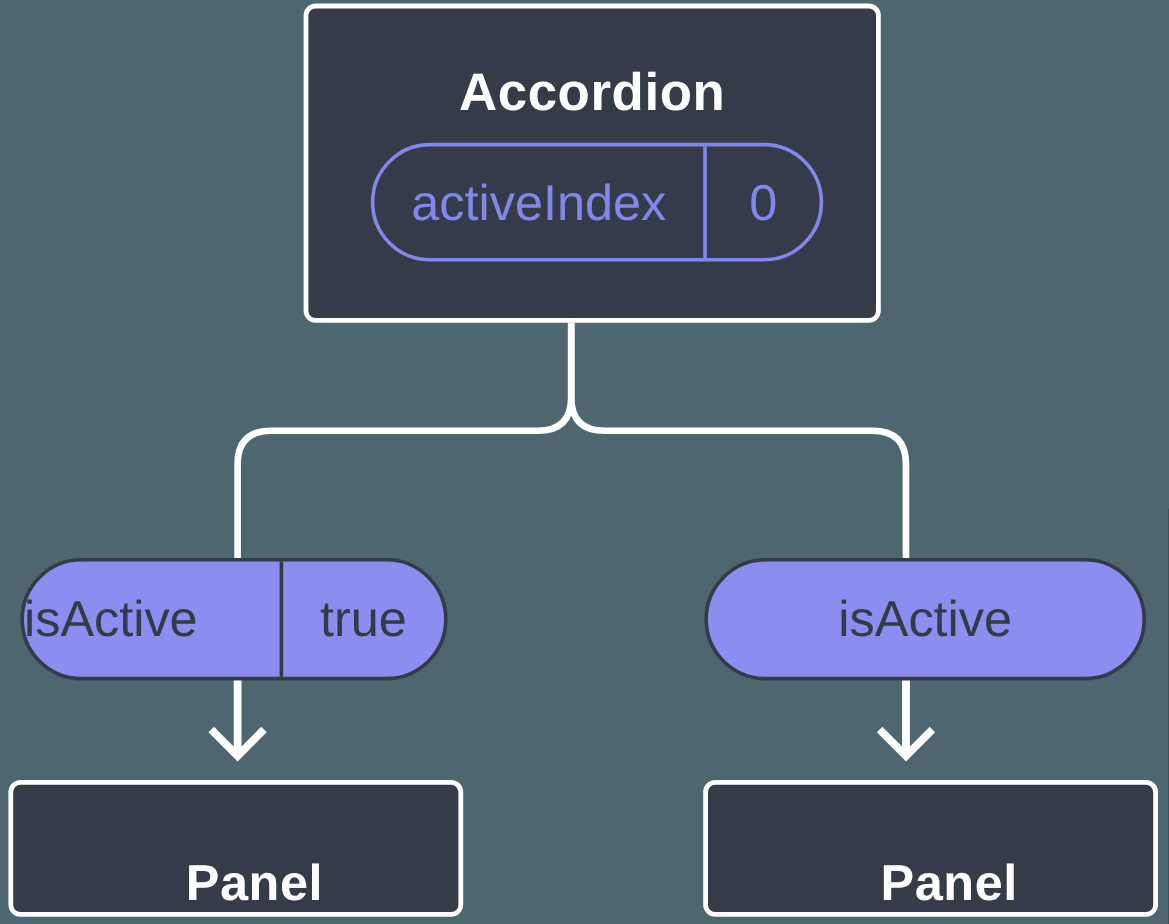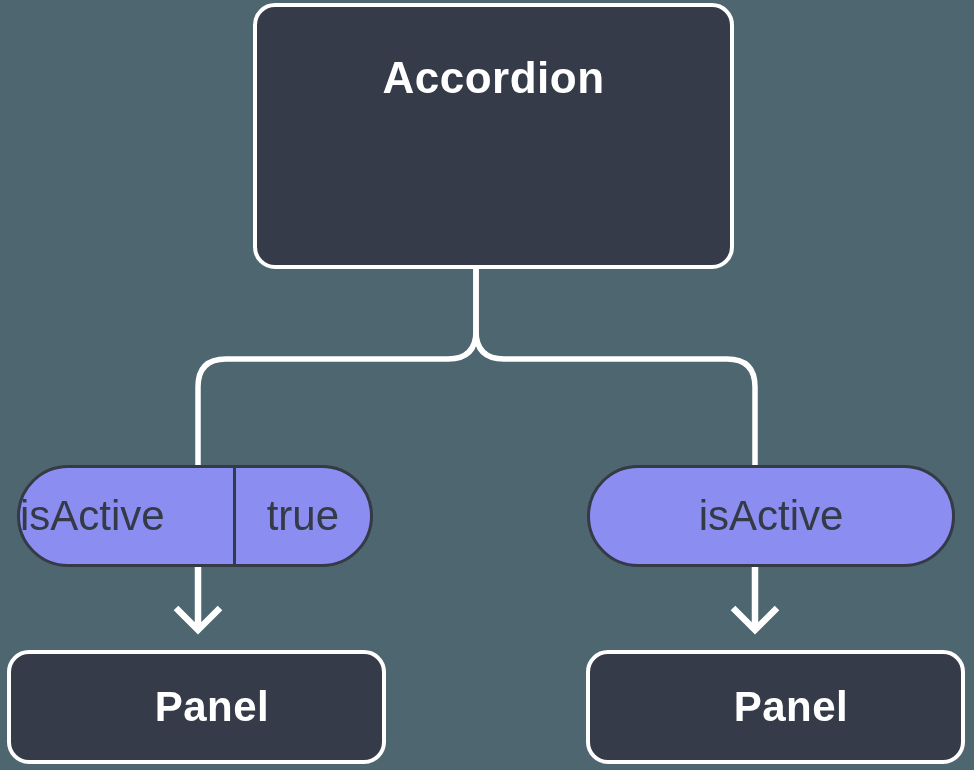--- a/index.html
+++ b/index.html
@@ -9,21 +9,21 @@
     font-family:"Liberation Sans",sans-serif;
     -webkit-font-smoothing:antialiased;
   }
   .layer{position:absolute;left:0;top:0;width:100%;height:100%;}
   .connector{fill:none;stroke:var(--connector,#fff);stroke-width:5.5;}
   .arrow{fill:none;stroke:var(--connector,#fff);stroke-width:6.5;stroke-linejoin:miter;}
   .node{
     position:absolute;box-sizing:border-box;
     background:var(--node-fill,#353b48);
     border:4px solid var(--node-border,#fff);
-    border-radius:22px;
+    border-radius:10px;
     padding-left:31px;
   }
   .root-node{left:253px;top:3px;width:481px;height:266px;}
   .node-title{
     position:absolute;top:46px;left:0;width:100%;text-align:center;
     color:var(--text-light,#fff);font-size:44px;font-weight:600;letter-spacing:.5px;
   }
   .state-pill{
     position:absolute;display:flex;align-items:stretch;box-sizing:border-box;
     font-size:42px;font-weight:400;
@@ -44,41 +44,45 @@
   .pill-false{left:587px;width:368px;}
   .pill-name{flex:1;display:flex;align-items:center;justify-content:center;}
   .pill-value{
     box-sizing:border-box;display:flex;align-items:center;justify-content:center;
     border-left:3px solid currentColor;
   }
   .val-top{width:97px;}
   .val-true{width:141px;margin-left:20px;}
   .val-false{width:153px;}
   .panel-node{
-    display:flex;align-items:center;justify-content:center;
+    display:flex;align-items:flex-end;justify-content:center;
     top:650px;width:379px;height:114px;
     color:var(--text-light,#fff);font-size:42px;font-weight:600;letter-spacing:.5px;
   }
   .panel-left{left:7px;}
   .panel-right{left:586px;}
 </style>
 </head>
 <body>
 
 <div class="canvas">
 
   <svg class="layer" viewBox="0 0 974 770" aria-hidden="true">
     <path class="connector" d="M476 269 L476 331 Q476 359 448 359 L226 359 Q198 359 198 387 L198 466"></path>
     <path class="connector" d="M476 269 L476 331 Q476 359 504 359 L727 359 Q755 359 755 387 L755 466"></path>
     <path class="arrow" d="M198 566 L198 628 M176 608 L198 630 L220 608"></path>
     <path class="arrow" d="M755 566 L755 628 M733 608 L755 630 L777 608"></path>
   </svg>
 
   <div class="node root-node">
     <div class="node-title">Accordion</div>
+    <div class="state-pill pill-outline">
+      <span class="pill-name">activeIndex</span>
+      <span class="pill-value val-top">0</span>
+    </div>
   </div>
 
   <div class="state-pill pill-solid pill-true">
     <span class="pill-name">isActive</span>
     <span class="pill-value val-true">true</span>
   </div>
 
   <div class="state-pill pill-solid pill-false">
     <span class="pill-name">isActive</span>
   </div>

